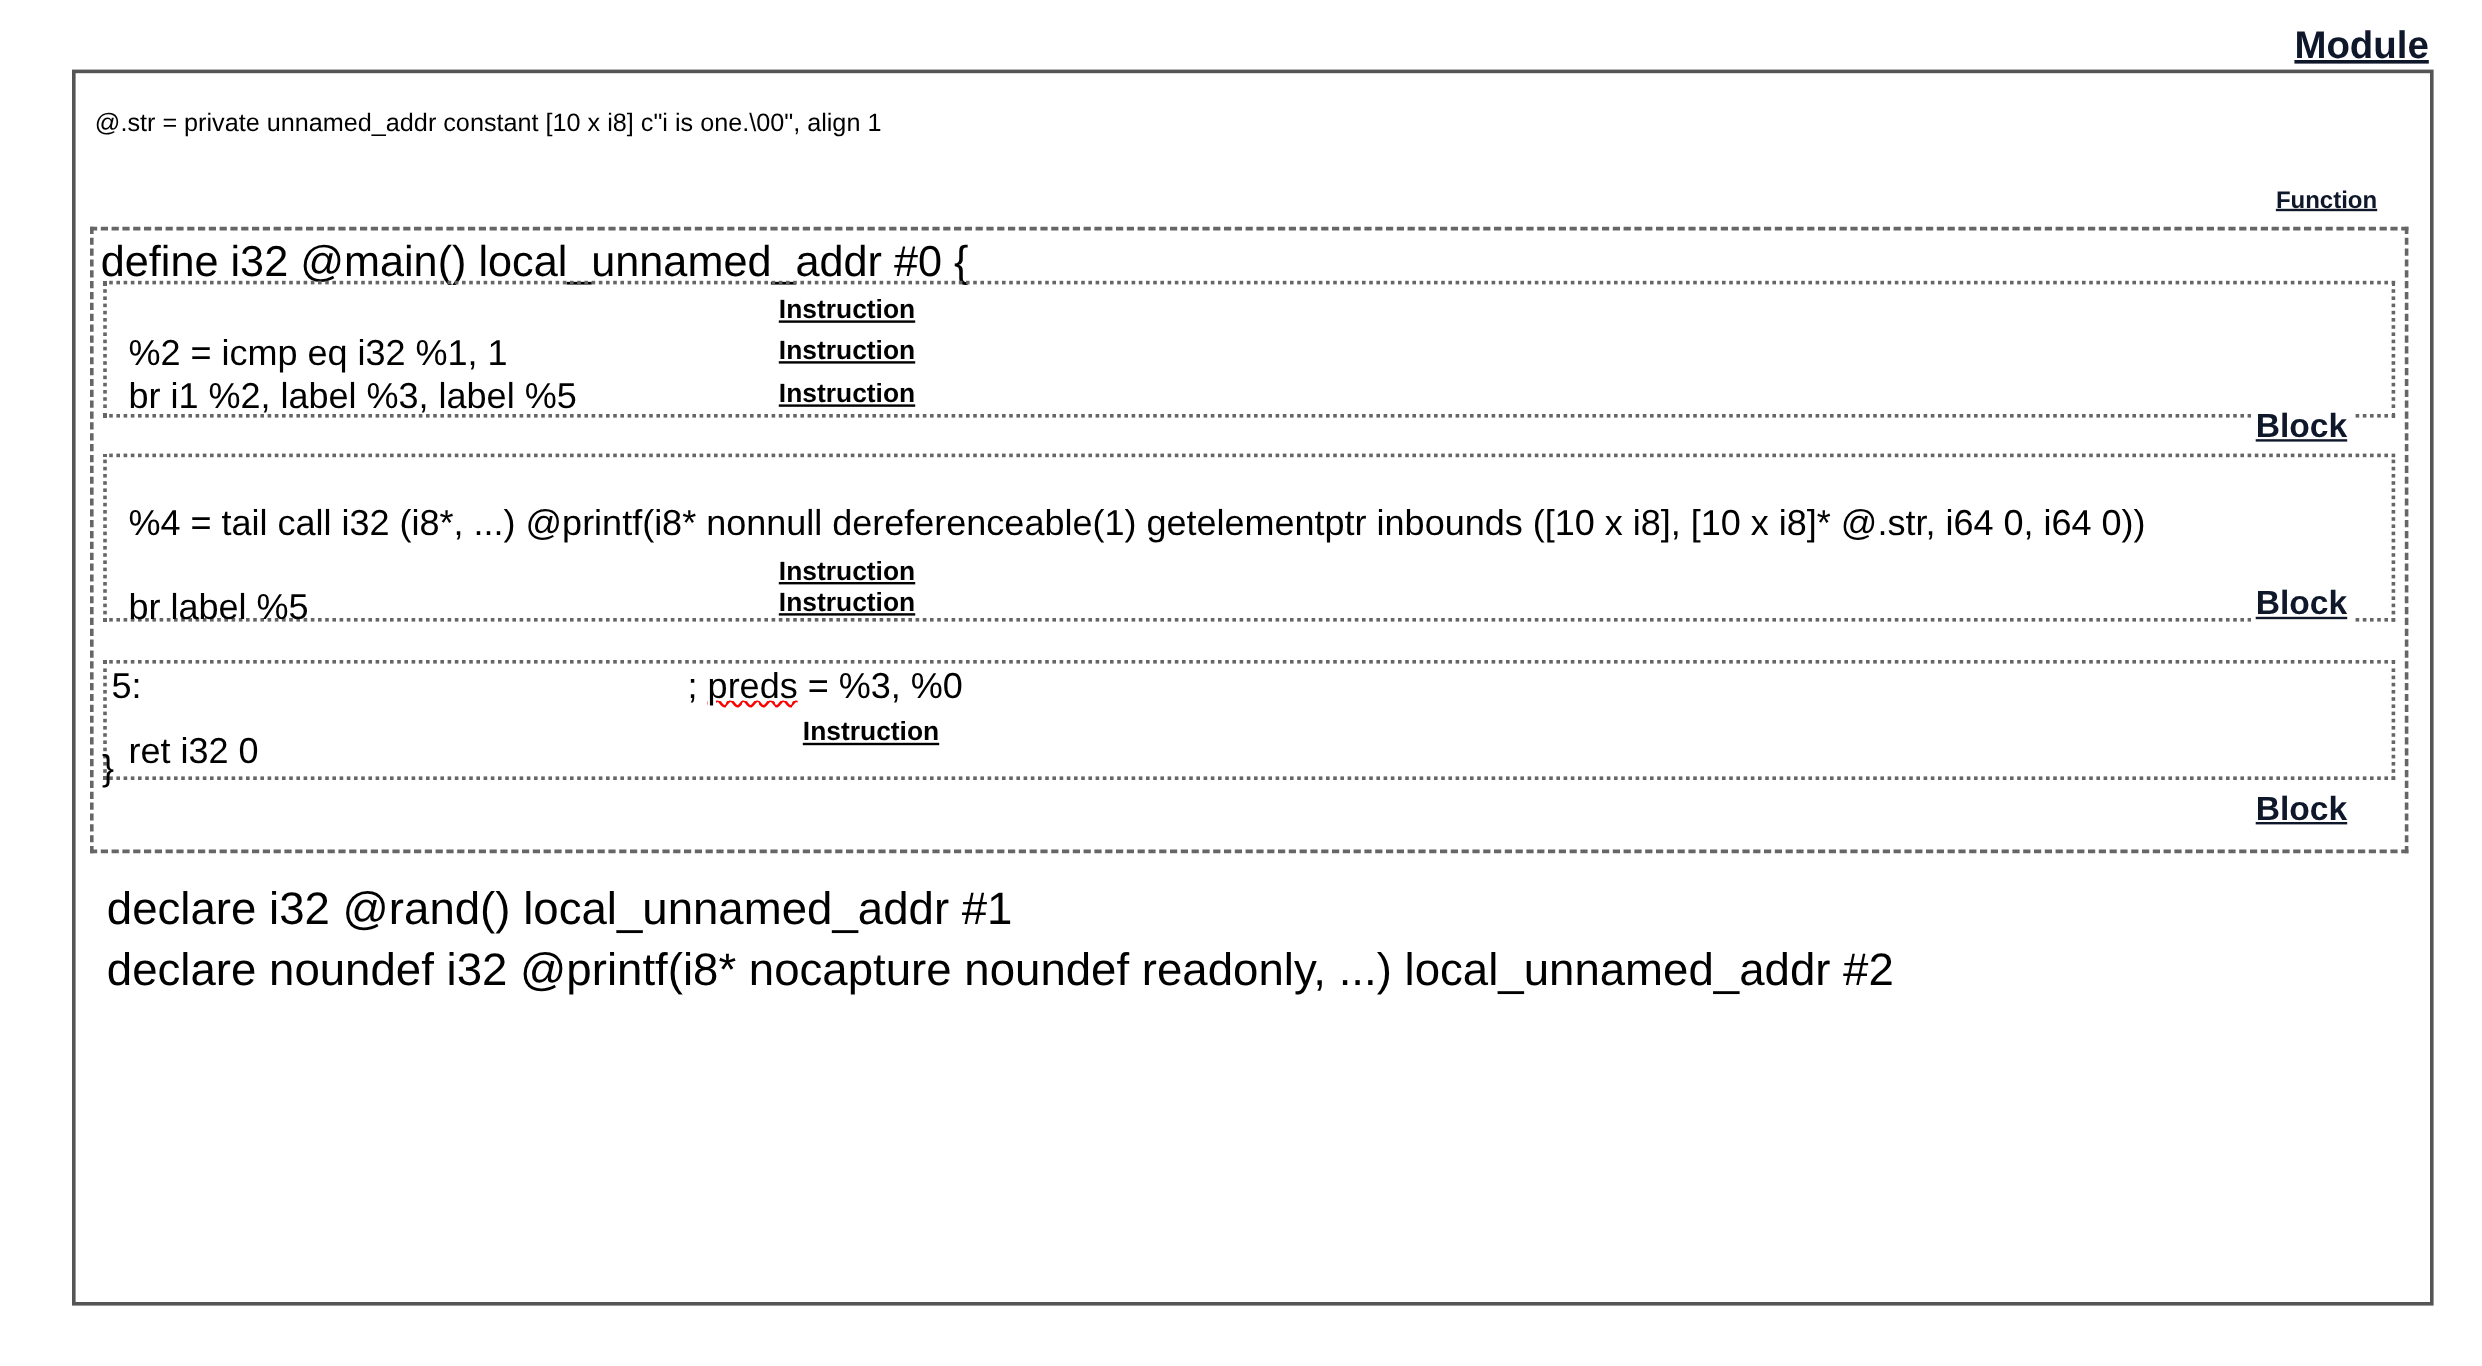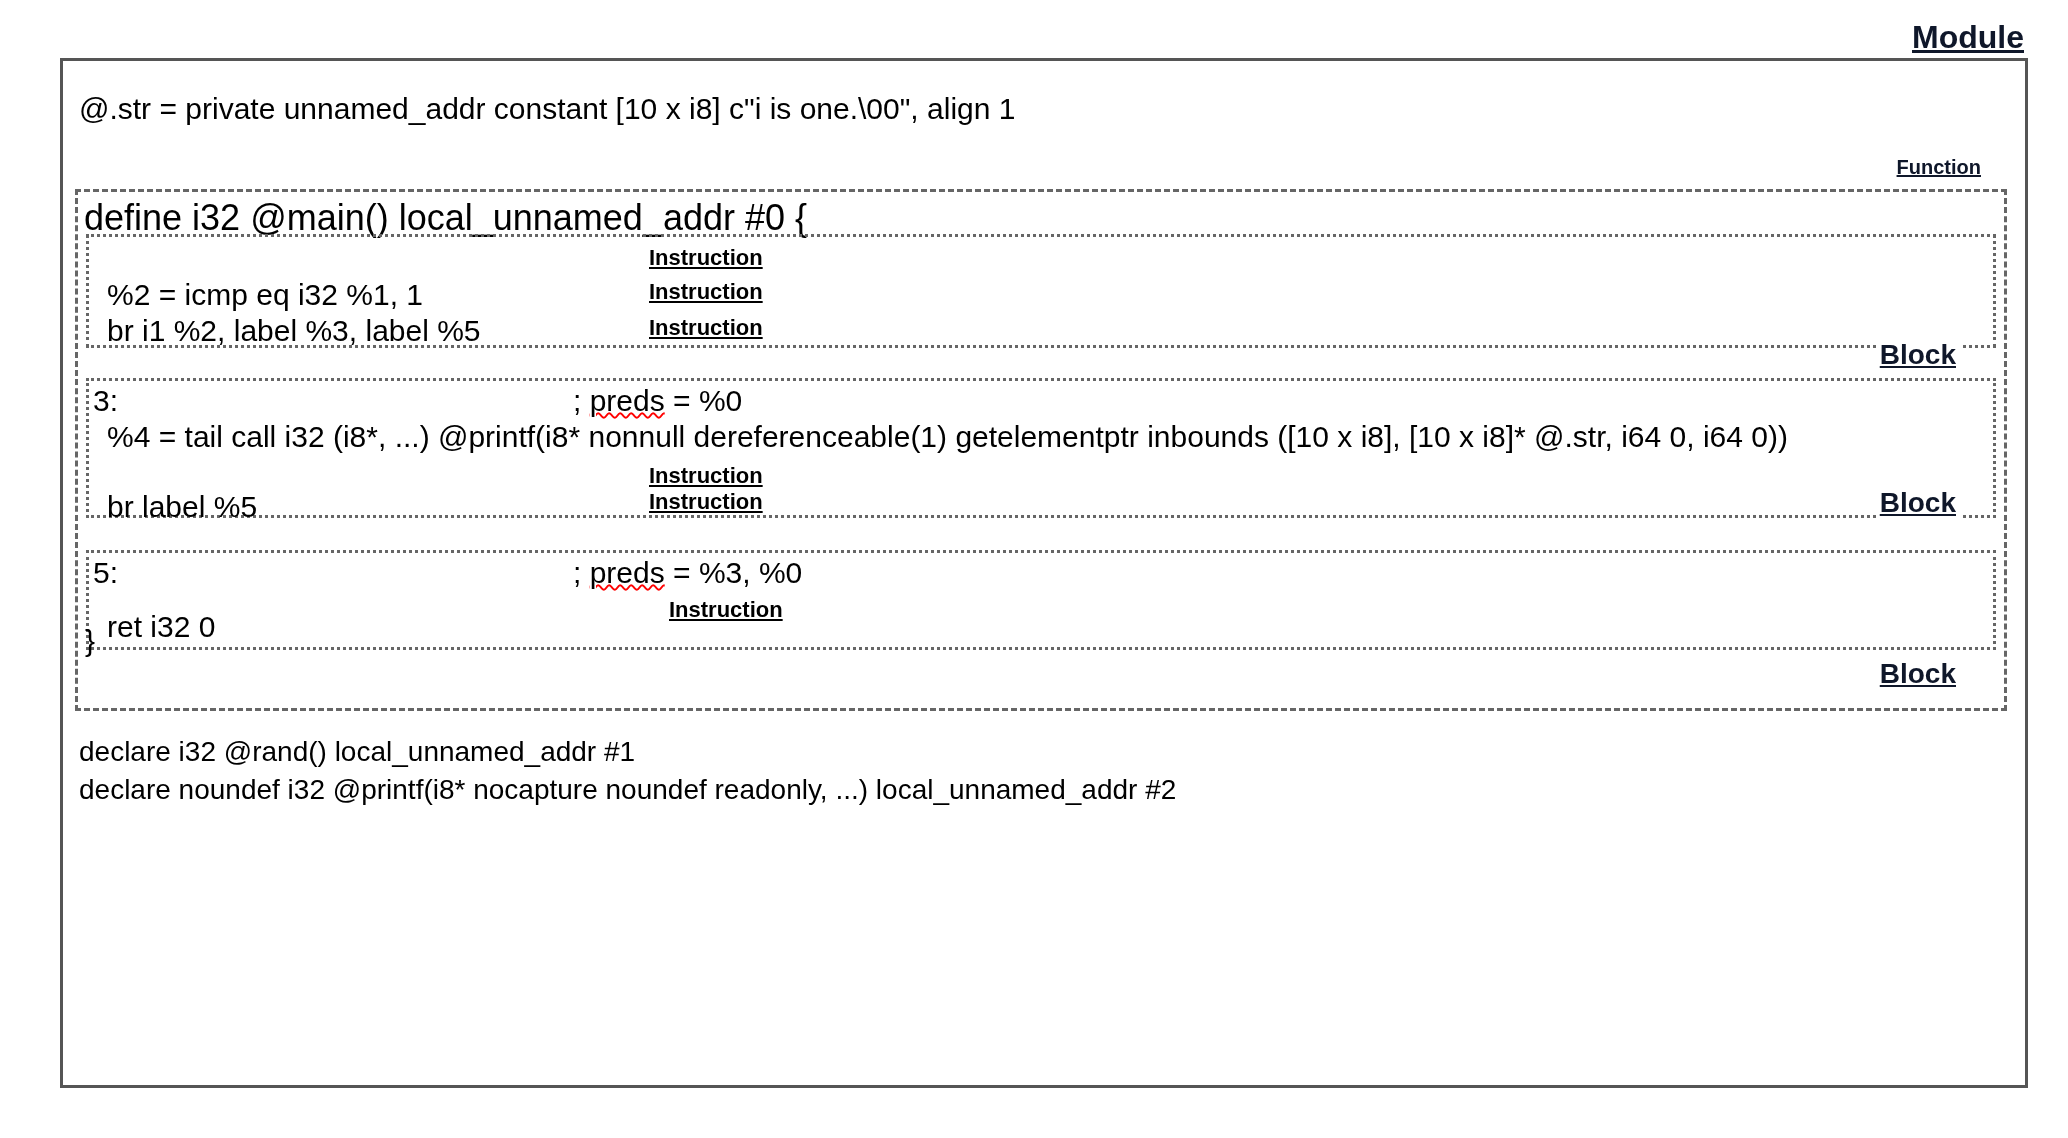--- a/index.html
+++ b/index.html
@@ -33,21 +33,21 @@
     left: 40px;
     right: 20px;
     bottom: 30px;
     border: 3px solid #555;
   }
   .module-top-text {
     position: absolute;
     top: 28px;
     left: 16px;
     right: 16px;
-    font-size: 30px;
+    font-size: 21px;
     line-height: 1.3;
   }
   .function-label { top: 95px; right: 40px; font-size: 20px; }
   .function-box {
     position: absolute;
     top: 128px;
     left: 12px;
     right: 18px;
     height: 522px;
     border: 3px dashed #666;
@@ -82,24 +82,24 @@
     white-space: nowrap;
   }
   .instr-label {
     position: absolute;
     font-weight: bold;
     text-decoration: underline;
     font-size: 22px;
   }
   .module-bottom-text {
     position: absolute;
-    left: 16px;
+    left: 26px;
     right: 16px;
     top: 672px;
-    font-size: 28px;
+    font-size: 38px;
     line-height: 1.35;
   }
   .squiggle {
     text-decoration: underline wavy red;
     text-decoration-thickness: 1.5px;
   }
   .preds-col { display: inline-block; min-width: 480px; }
 </style>
 </head>
 <body>
@@ -122,23 +122,20 @@
       <div class="block-box block1">
         <div class="codeline" style="top:40px; left:18px;">%2 = icmp eq i32 %1, 1</div>
         <div class="codeline" style="top:76px; left:18px;">br i1 %2, label %3, label %5</div>
         <div class="instr-label" style="top:8px; left:560px;">Instruction</div>
         <div class="instr-label" style="top:42px; left:560px;">Instruction</div>
         <div class="instr-label" style="top:78px; left:560px;">Instruction</div>
       </div>
 
       <div class="label block-label block-label2">Block</div>
       <div class="block-box block2">
-        <div class="codeline" style="top:2px; left:4px;">
-          <span class="preds-col"><span>3:</span></span><span>; </span><span class="squiggle">preds</span><span> = %0</span>
-        </div>
         <div class="codeline" style="top:38px; left:18px; white-space: normal; right: 8px;">%4 = tail call i32 (i8*, ...) @printf(i8* nonnull dereferenceable(1) getelementptr inbounds ([10 x i8], [10 x i8]* @.str, i64 0, i64 0))</div>
         <div class="codeline" style="top:108px; left:18px;">br label %5</div>
         <div class="instr-label" style="top:82px; left:560px;">Instruction</div>
         <div class="instr-label" style="top:108px; left:560px;">Instruction</div>
       </div>
 
       <div class="label block-label block-label3">Block</div>
       <div class="block-box block3">
         <div class="codeline" style="top:2px; left:4px;">
           <span class="preds-col"><span>5:</span></span><span>; </span><span class="squiggle">preds</span><span> = %3, %0</span>

